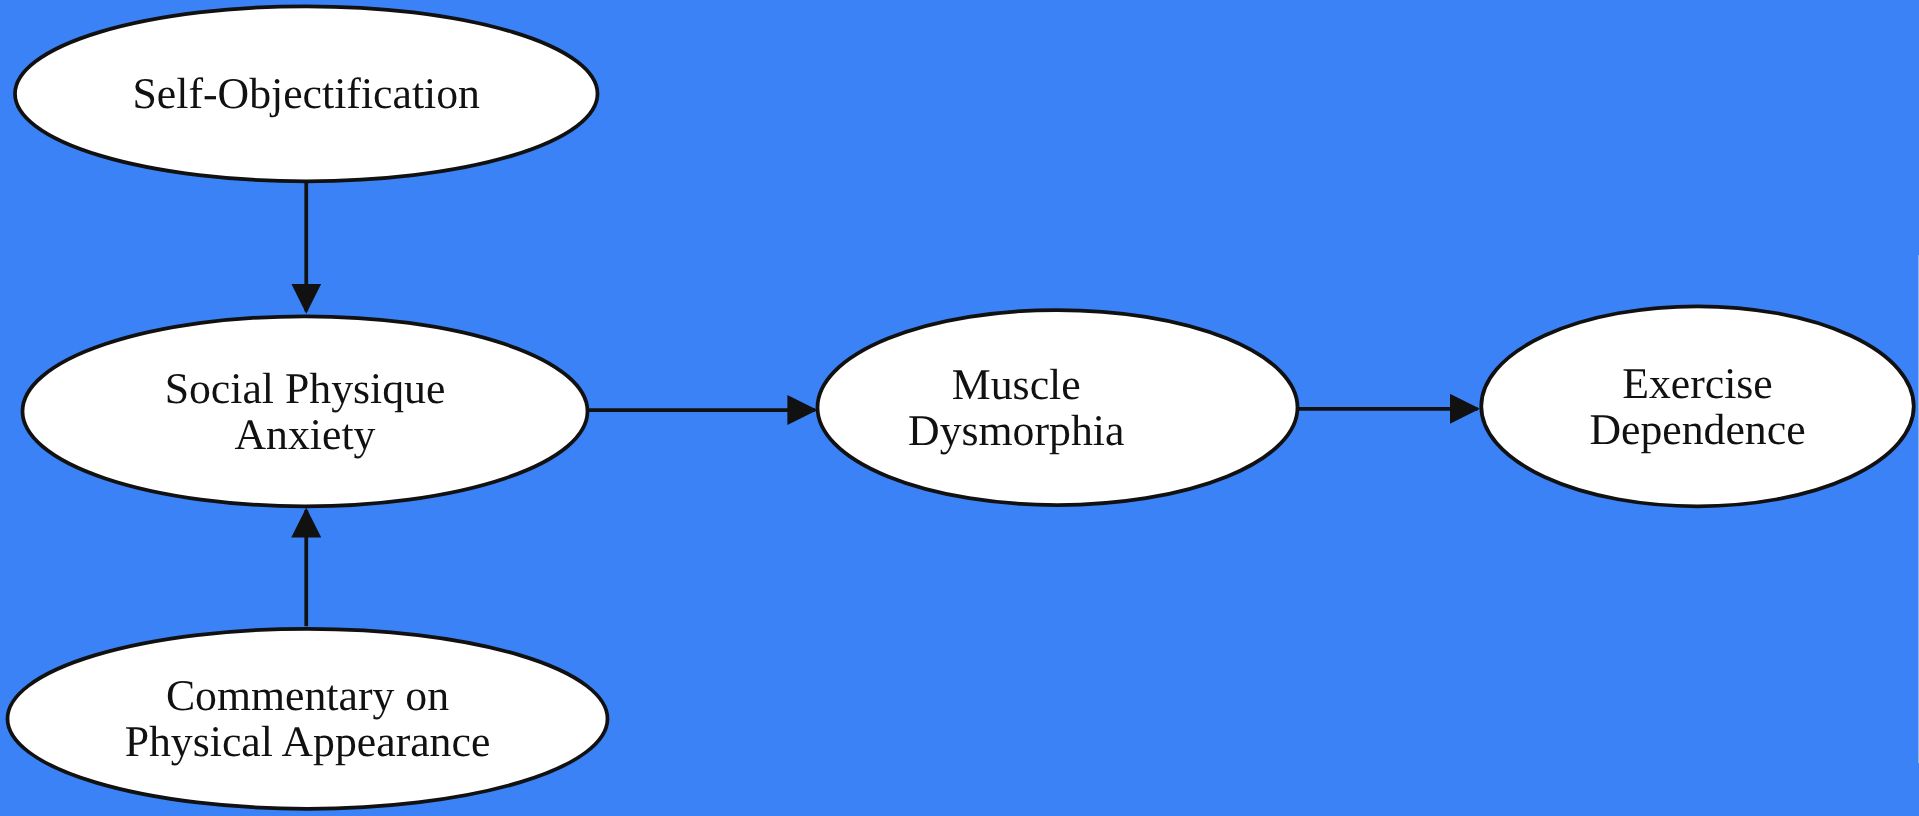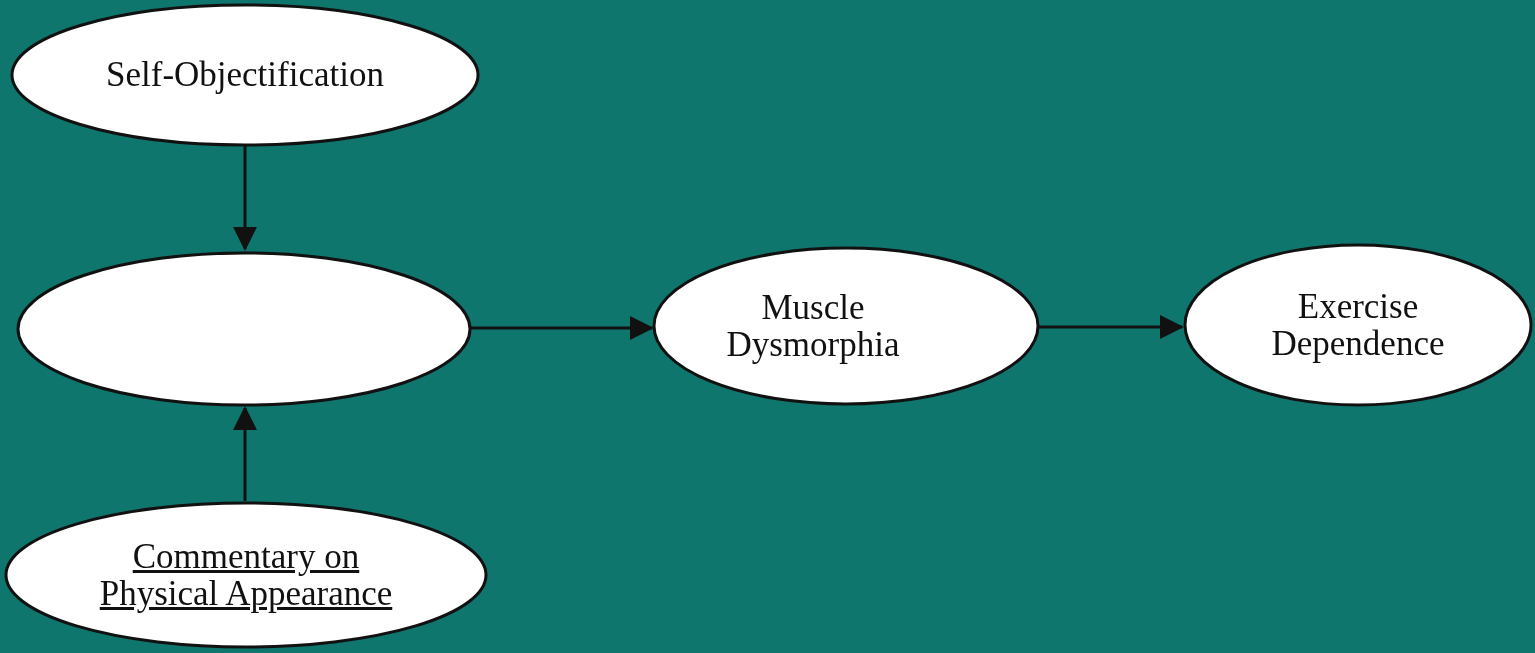--- a/index.html
+++ b/index.html
@@ -4,21 +4,21 @@
 <style>
   html, body {
     margin: 0;
     padding: 0;
     background: #ffffff;
   }
   .canvas {
     position: relative;
     width: 1535px;
     height: 653px;
-    background: #0f766e;
+    background: #3b82f6;
     overflow: hidden;
     font-family: "Liberation Serif", "DejaVu Serif", serif;
   }
   .canvas svg {
     position: absolute;
     left: 0;
     top: 0;
   }
   .node-label {
     position: absolute;
@@ -52,22 +52,24 @@
     <ellipse cx="1358" cy="325" rx="173" ry="80" fill="#ffffff" stroke-width="3" stroke="#111111"></ellipse>
 
     <line x1="245" y1="146" x2="245" y2="249" stroke-width="3" marker-end="url(#arrow)" stroke="#111111"></line>
     <line x1="245" y1="501" x2="245" y2="408" stroke-width="3" marker-end="url(#arrow)" stroke="#111111"></line>
     <line x1="470" y1="328" x2="652" y2="328" stroke-width="3" marker-end="url(#arrow)" stroke="#111111"></line>
     <line x1="1039" y1="327" x2="1182" y2="327" stroke-width="3" marker-end="url(#arrow)" stroke="#111111"></line>
   </svg>
 
   <div class="node-label" style="left:45px;  top:40px;  width:400px; height:70px;">Self-Objectification</div>
 
+  <div class="node-label" style="left:44px;  top:284px; width:400px; height:90px;">Social Physique
+Anxiety</div>
 
-  <div class="node-label" style="left:46px;  top:530px; width:400px; height:90px;text-decoration:underline;">Commentary on
+  <div class="node-label" style="left:46px;  top:530px; width:400px; height:90px;">Commentary on
 Physical Appearance</div>
 
   <div class="node-label" style="left:613px; top:281px; width:400px; height:90px;">Muscle
 Dysmorphia</div>
 
   <div class="node-label" style="left:1158px; top:280px; width:400px; height:90px;">Exercise
 Dependence</div>
 
 </div>
 

